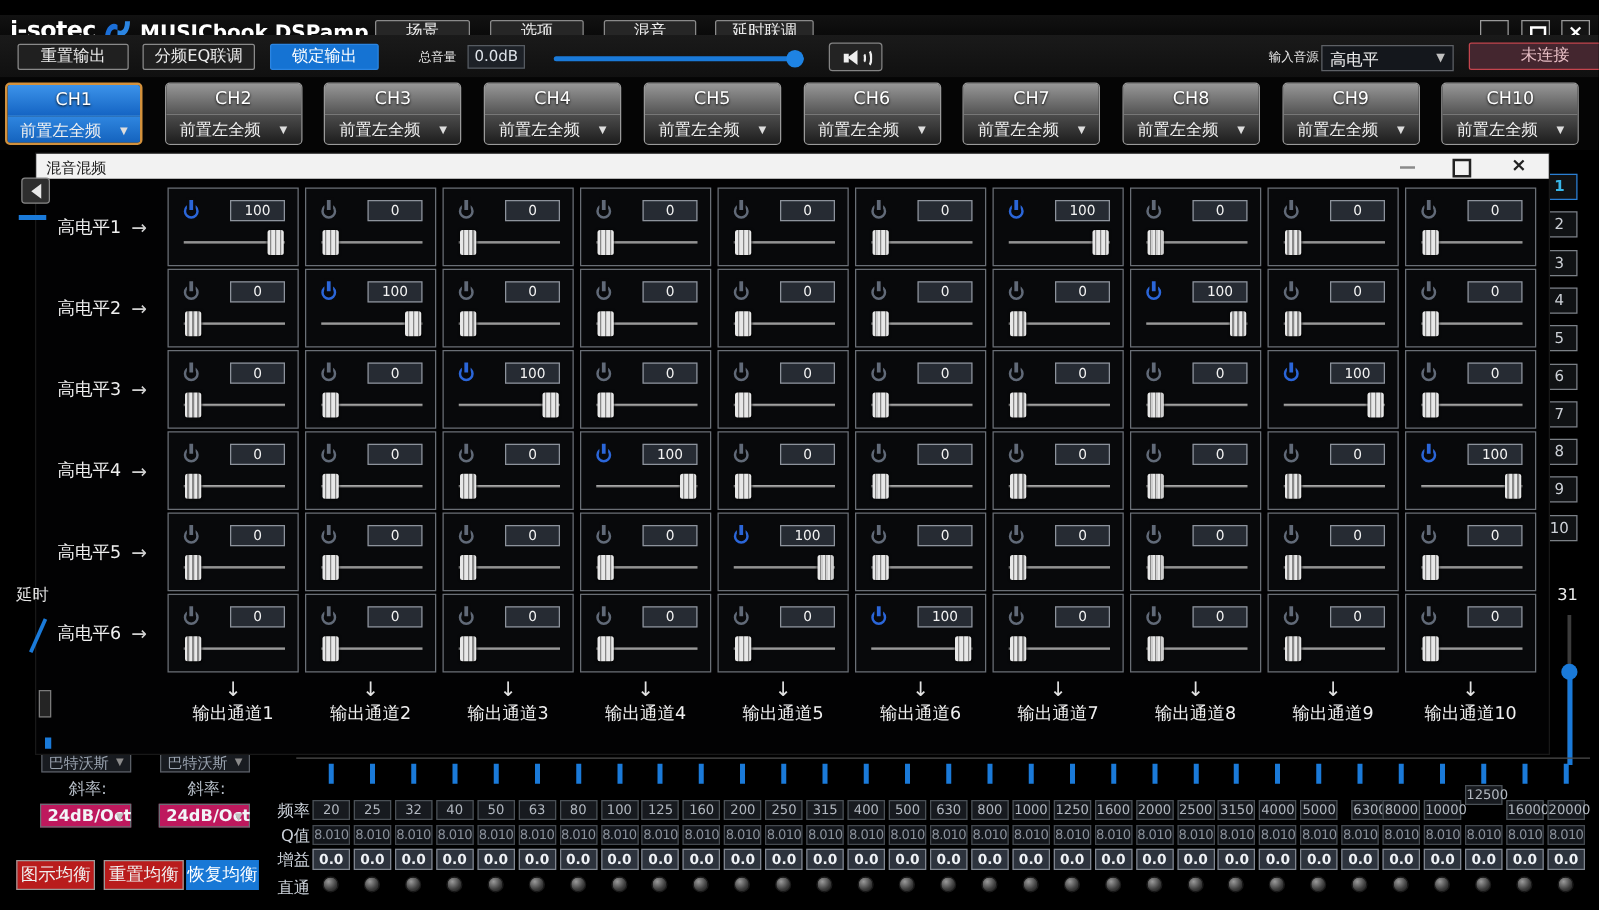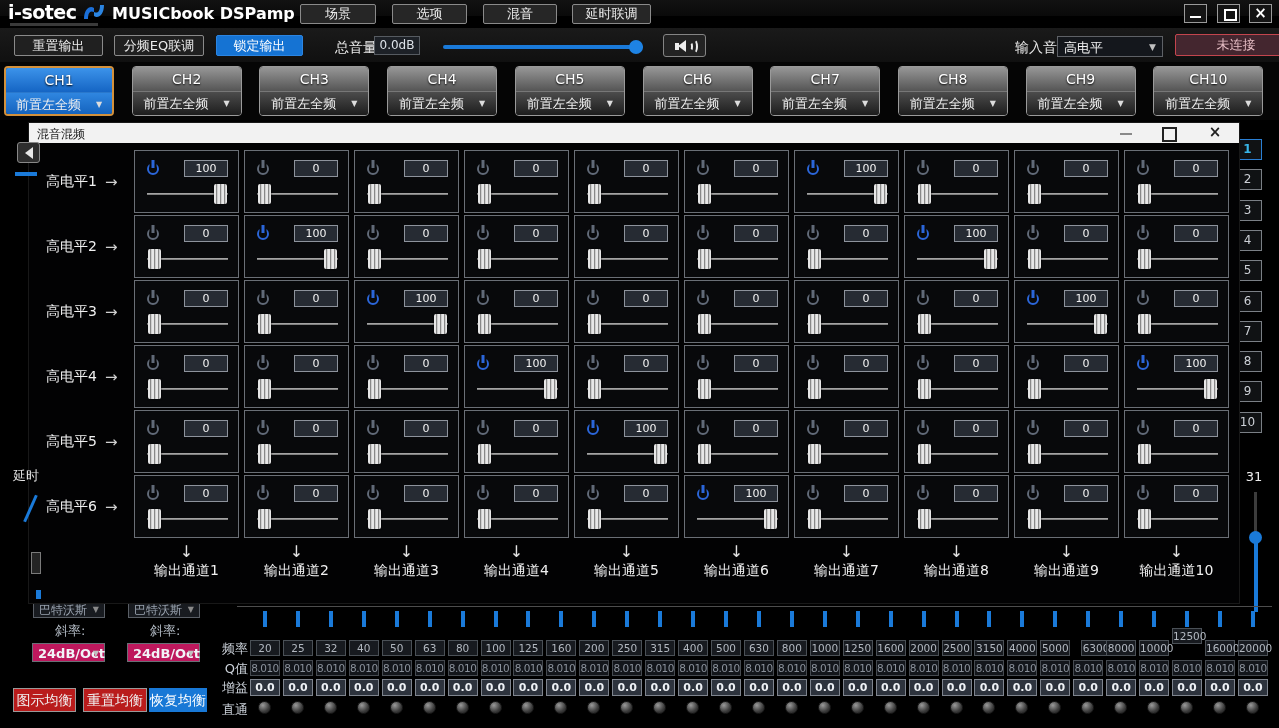--- a/index.html
+++ b/index.html
@@ -1,35 +1,35 @@
 <!DOCTYPE html>
 <html><head>
 <meta charset="utf-8">
 <style>
 *{margin:0;padding:0;box-sizing:border-box}
 html,body{width:1279px;height:728px;background:#000;overflow:hidden;position:relative;
   font-family:"DejaVu Sans","Liberation Sans",sans-serif;color:#e8e8e8}
 
-#titlebar{position:absolute;left:0;top:0;width:1279px;height:16px;background:linear-gradient(#121212,#0a0a0a)}
+#titlebar{position:absolute;left:0;top:12px;width:1279px;height:16px;background:linear-gradient(#121212,#0a0a0a)}
 #logo{position:absolute;left:8px;top:1px;display:flex;align-items:center;gap:4px}
 #logo-text{font-size:19px;font-weight:bold;color:#fff;letter-spacing:-.5px}
 #logo-tagline{position:absolute;left:2px;top:22px;width:88px;height:3px;background:#3a3a3a}
 #app-title{position:absolute;left:112px;top:4px;font-size:16px;font-weight:bold;color:#fff}
 .menu-btn{position:absolute;top:4px;height:20px;background:#262626;border:1px solid #8a8a8a;border-radius:2px;
   color:#ececec;font-size:13px;text-align:center;line-height:18px;cursor:default}
 .win-btn{position:absolute;top:4px;width:23px;height:19px;border:1px solid #9a9a9a;background:#141414}
 #win-min::after{content:'';position:absolute;left:5px;right:5px;bottom:4px;height:2px;background:#fff}
 #win-max::after{content:'';position:absolute;left:6px;top:4px;width:9px;height:8px;border:2px solid #fff}
 #win-close{color:#fff;font-size:15px;font-weight:bold;text-align:center;line-height:16px}
 
 #toolbar{position:absolute;left:0;top:28px;width:1279px;height:34px;background:linear-gradient(#1a1a1a,#101010)}
 .tb-btn{position:absolute;top:7px;height:21px;background:#202020;border:1px solid #8a8a8a;border-radius:2px;
   color:#ececec;font-size:13px;text-align:center;line-height:19px}
 #btn-lock{background:#1573d3;border-color:#2b85e2;color:#fff}
-.tb-label{position:absolute;top:11px;font-size:14px;color:#e8e8e8}
+.tb-label{position:absolute;top:11px;font-size:10px;color:#e8e8e8}
 #val-mastervol{position:absolute;left:374px;top:8px;width:46px;height:19px;background:#1d2127;border:1px solid #565b61;
   font-size:12px;color:#dde2e8;text-align:center;line-height:17px}
 #mv-slider{position:absolute;left:443px;top:11px;width:200px;height:14px}
 #mv-track{position:absolute;left:0;top:6px;width:100%;height:4px;border-radius:2px;background:#1a7ad9}
 #mv-thumb{position:absolute;left:186px;top:1px;width:14px;height:14px;border-radius:50%;background:#1e83e4}
 #btn-speaker{position:absolute;left:663px;top:6px;width:43px;height:23px;border:1px solid #848484;border-radius:3px;background:#232323}
 .spk-body{position:absolute;left:11px;top:8px;width:4px;height:7px;background:#eee}
 .spk-cone{position:absolute;left:14px;top:5px;width:0;height:0;border-top:6px solid transparent;border-bottom:6px solid transparent;border-right:8px solid #eee}
 .spk-wave{position:absolute;border:2px solid transparent;border-right-color:#eee;border-radius:50%}
 #dd-input-src{position:absolute;left:1057px;top:8px;width:106px;height:21px;background:#14171c;border:1px solid #5e6166}

